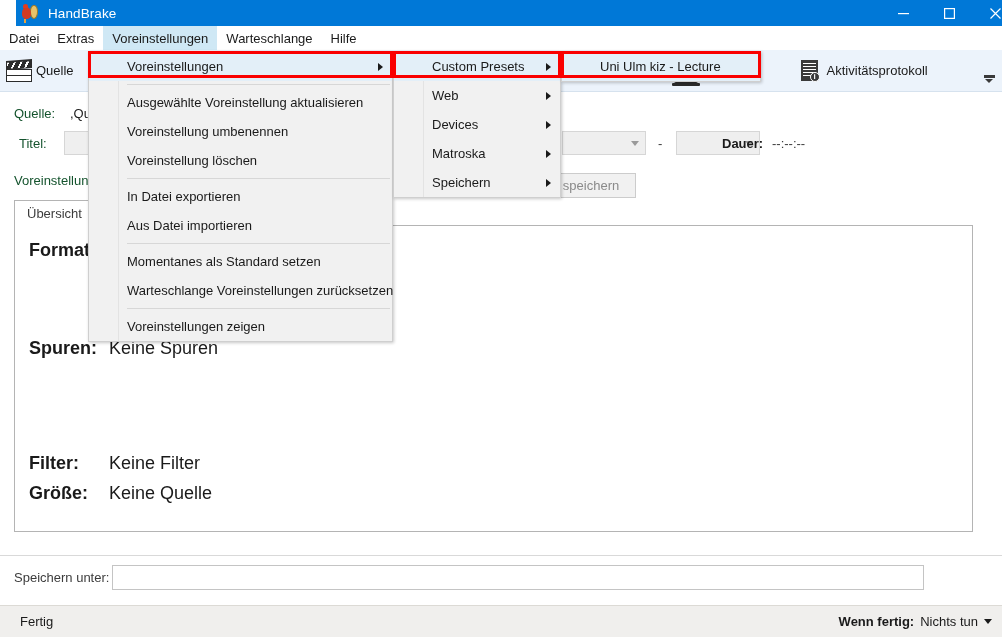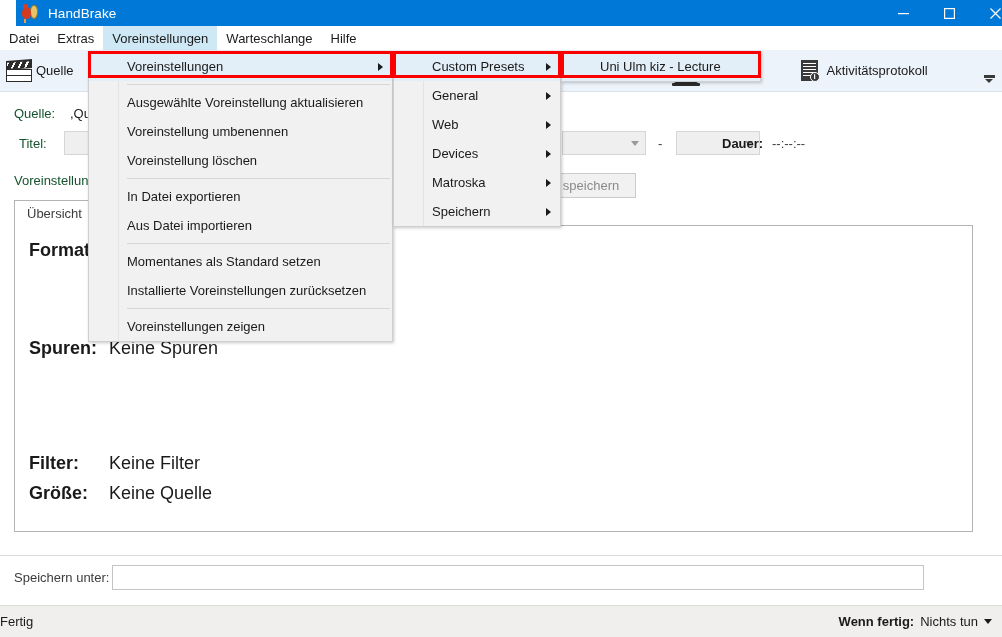--- a/index.html
+++ b/index.html
@@ -280,21 +280,21 @@
 
   
   .statusbar {
     position: absolute; left: 0; top: 605px;
     width: 1002px; height: 32px;
     background: #f0efed;
     border-top: 1px solid #dcdad5;
     display: flex; align-items: center;
     font-size: 13px; color: #1a1a1a;
   }
-  .statusbar .st-left { margin-left: 0; }
+  .statusbar .st-left { margin-left: 20px; }
   .statusbar .st-right {
     margin-left: auto; margin-right: 10px;
     display: flex; align-items: center; gap: 6px;
   }
   .statusbar .st-lab { font-weight: bold; }
   .statusbar .caret {
     width: 0; height: 0;
     border-left: 4px solid transparent;
     border-right: 4px solid transparent;
     border-top: 5px solid #1a1a1a;
@@ -508,39 +508,35 @@
       <span>In Datei exportieren</span>
     </div>
     <div class="row">
       <span>Aus Datei importieren</span>
     </div>
     <div class="sep"></div>
     <div class="row">
       <span>Momentanes als Standard setzen</span>
     </div>
     <div class="row">
-      <span>Installierte Voreinstellungen zurücksetzen</span>
+      <span>Warteschlange Voreinstellungen zurücksetzen</span>
     </div>
     <div class="sep"></div>
     <div class="row">
       <span>Voreinstellungen zeigen</span>
     </div>
   </div>
 
   <div class="menu" id="menu-sub">
     <div class="gutter"></div>
     <div class="row hl">
       <span>Custom Presets</span>
       <span class="arrow"></span>
     </div>
     <div class="row">
-      <span>General</span>
-      <span class="arrow"></span>
-    </div>
-    <div class="row">
       <span>Web</span>
       <span class="arrow"></span>
     </div>
     <div class="row">
       <span>Devices</span>
       <span class="arrow"></span>
     </div>
     <div class="row">
       <span>Matroska</span>
       <span class="arrow"></span>

